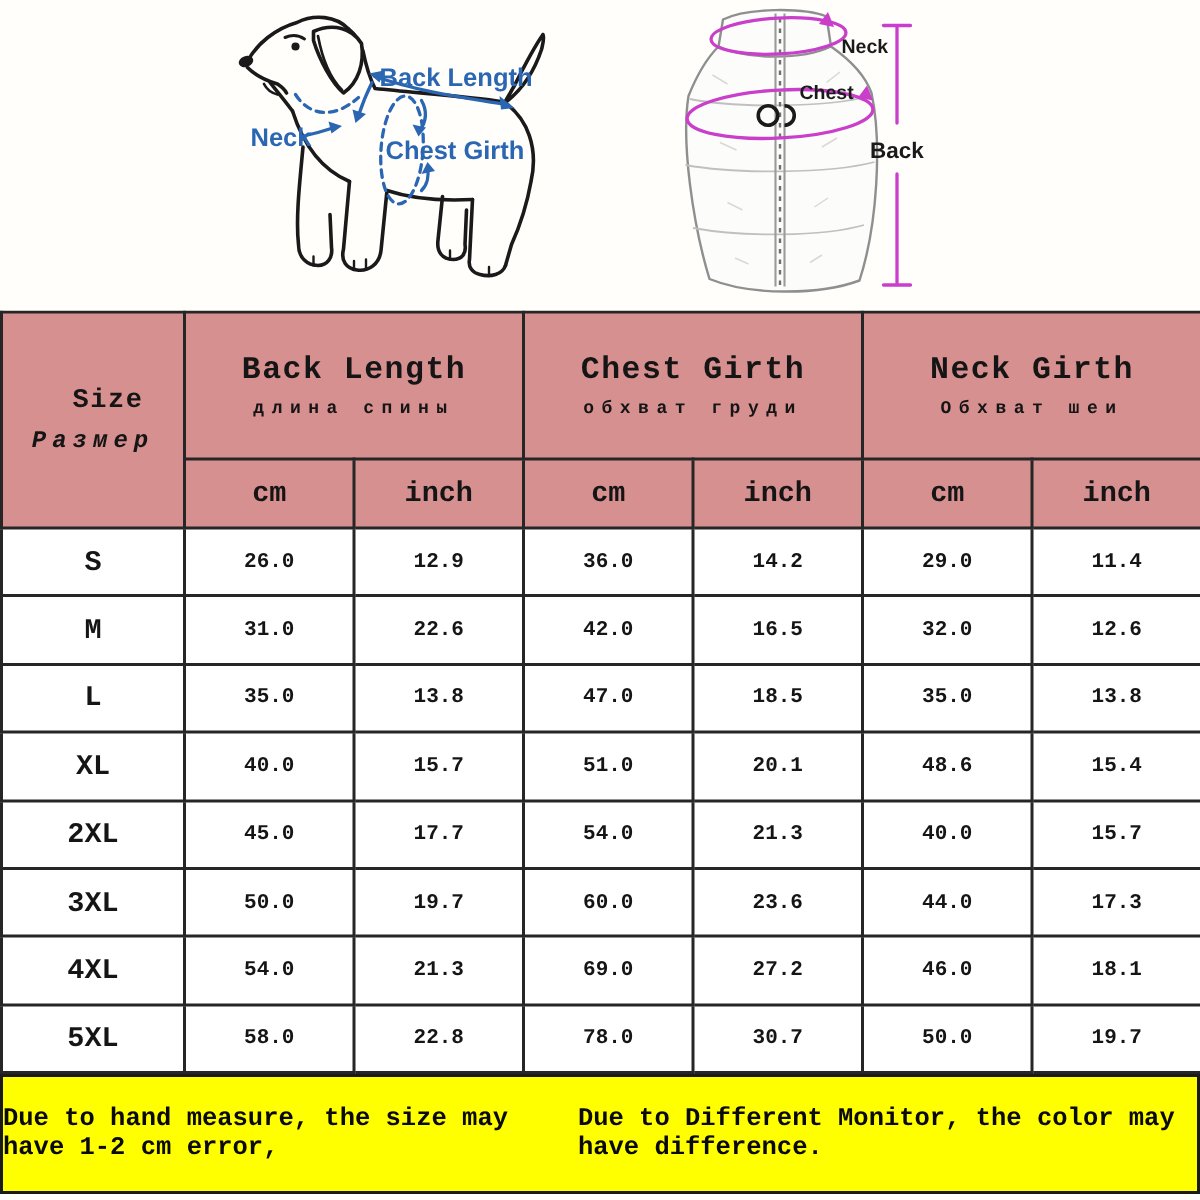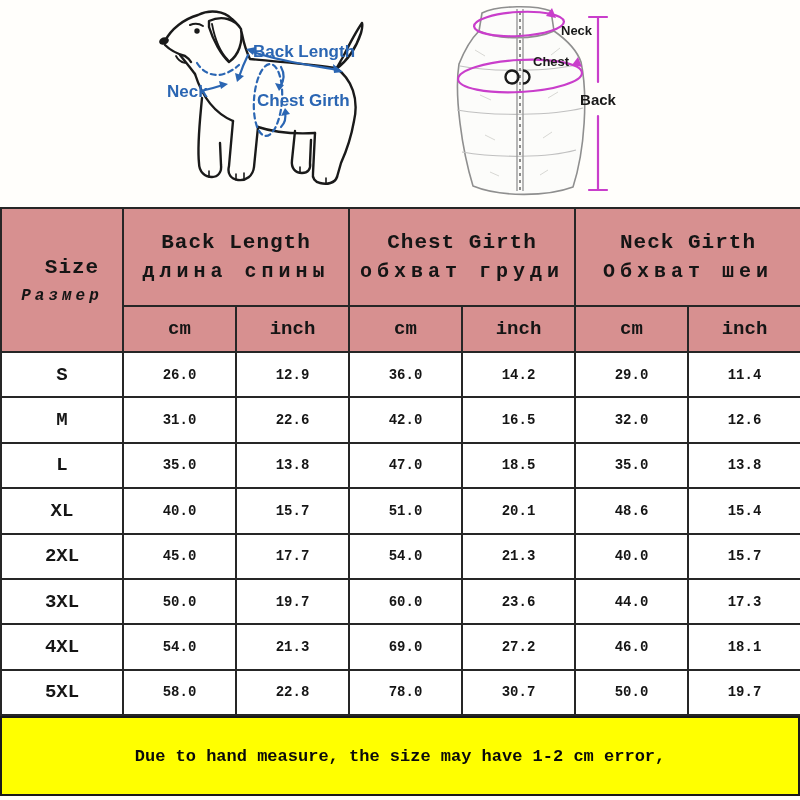--- a/index.html
+++ b/index.html
@@ -35,22 +35,22 @@
     font-weight:700;color:#151515;background:#ffffff;
   }
   table.size-chart th,table.size-chart td{
     border:2px solid var(--table-border);
     text-align:center;vertical-align:middle;padding:0;
   }
   table.size-chart thead th{background:var(--header-bg);}
   tr.head-main{height:98px;}
   tr.head-units{height:46px;}
   .h-en{font-size:21px;letter-spacing:1px;}
-  .h-ru{font-size:20px;letter-spacing:5px;margin-top:6px;font-weight:700;}
-  .size-head .h-en{font-size:21px;margin-left:20px;}
+  .h-ru{font-size:12px;letter-spacing:5px;margin-top:6px;font-weight:700;}
+  .size-head .h-en{font-size:18px;margin-left:20px;}
   .size-head .h-ru{font-size:16px;letter-spacing:4px;margin-top:8px;font-style:italic;}
   .unit-cell{font-size:19px;margin-left:27px;}
   td.size-cell{font-size:19px;}
   td.num-cell{font-size:14px;}
 
   
   .note{
     width:800px;height:80px;margin-top:0;
     background:var(--note-bg);
     border:2px solid #1a1a1a;
@@ -270,15 +270,16 @@
         <td class="num-cell">78.0</td>
         <td class="num-cell">30.7</td>
         <td class="num-cell">50.0</td>
         <td class="num-cell">19.7</td>
       </tr>
     </tbody>
   </table>
 
   <div class="note">
     <div>Due to hand measure, the size may have 1-2 cm error,</div>
+    <div>Due to Different Monitor, the color may have difference.</div>
   </div>
 
 </div>
 
 </body></html>

